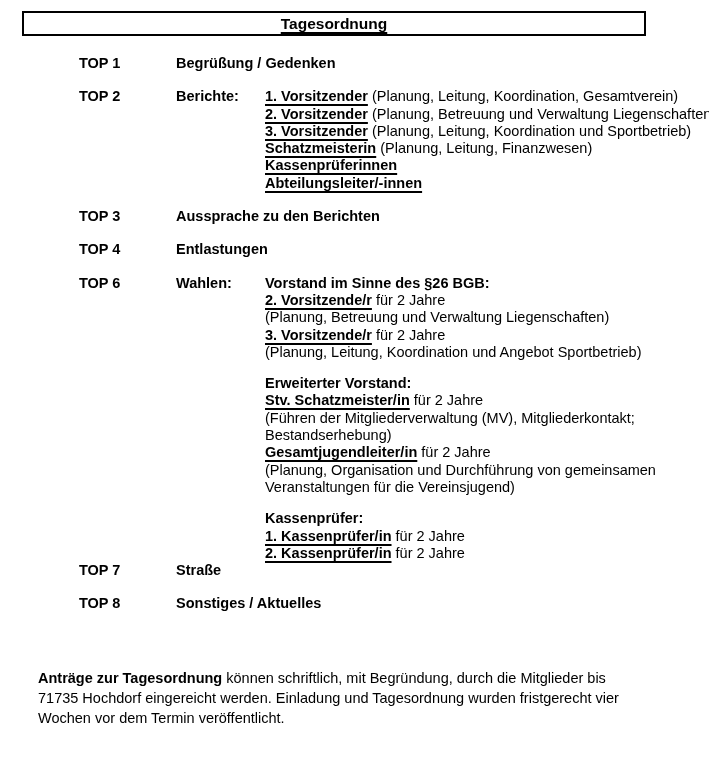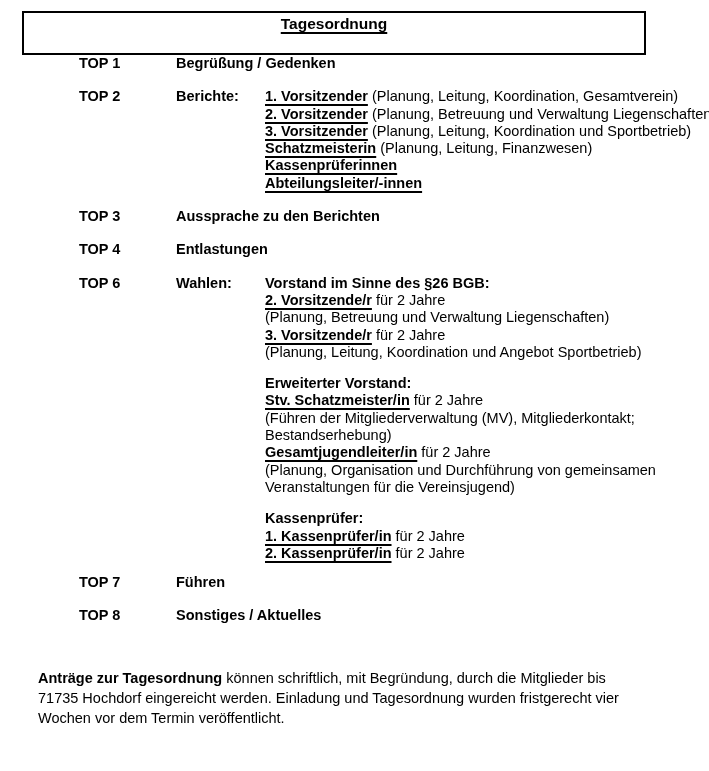--- a/index.html
+++ b/index.html
@@ -21,40 +21,40 @@
     text-decoration-thickness: 1.6px;
     text-underline-offset: 2.5px;
   }
   .title-box {
     position: absolute;
     left: 22px;
     top: 11px;
     width: 620px;
     border: 2px solid #000000;
     text-align: center;
-    padding: 2px 0 20px 0;
+    padding: 2px 0 1px 0;
     line-height: 18px;
     font-size: 15.5px;
     background: #ffffff;
   }
   .agenda {
     position: absolute;
     left: 79px;
     top: 55px;
     right: 0;
   }
   .agenda-item {
     display: grid;
     grid-template-columns: 97px 89px 1fr;
     font-size: 14.5px;
     line-height: 17.3px;
     margin-bottom: 16px;
     white-space: pre;
   }
-  .agenda-item.tight { margin-bottom: 12px; }
+  .agenda-item.tight { margin-bottom: 0px; }
   .col-num, .col-label { font-weight: bold; }
   .detail-line { min-height: 17.3px; }
   .detail-line.blank { height: 14px; min-height: 14px; }
   .footer {
     position: absolute;
     left: 38px;
     top: 669px;
     font-size: 14.5px;
     line-height: 19.8px;
   }
@@ -66,21 +66,21 @@
 <div class="title-box">
   <span class="b u">Tagesordnung</span>
 </div>
 
 <div class="agenda">
     <div class="agenda-item"><div class="col-num">TOP 1</div><div class="col-label">Begrüßung / Gedenken</div><div class="col-details"></div></div>
     <div class="agenda-item"><div class="col-num">TOP 2</div><div class="col-label">Berichte:</div><div class="col-details"><div class="detail-line"><span class="b u">1. Vorsitzender</span><span> (Planung, Leitung, Koordination, Gesamtverein)</span></div><div class="detail-line"><span class="b u">2. Vorsitzender</span><span> (Planung, Betreuung und Verwaltung Liegenschaften)</span></div><div class="detail-line"><span class="b u">3. Vorsitzender</span><span> (Planung, Leitung, Koordination und Sportbetrieb)</span></div><div class="detail-line"><span class="b u">Schatzmeisterin</span><span> (Planung, Leitung, Finanzwesen)</span></div><div class="detail-line"><span class="b u">Kassenprüferinnen</span></div><div class="detail-line"><span class="b u">Abteilungsleiter/-innen</span></div></div></div>
     <div class="agenda-item"><div class="col-num">TOP 3</div><div class="col-label">Aussprache zu den Berichten</div><div class="col-details"></div></div>
     <div class="agenda-item"><div class="col-num">TOP 4</div><div class="col-label">Entlastungen</div><div class="col-details"></div></div>
     <div class="agenda-item tight"><div class="col-num">TOP 6</div><div class="col-label">Wahlen:</div><div class="col-details"><div class="detail-line"><span class="b">Vorstand im Sinne des §26 BGB:</span></div><div class="detail-line"><span class="b u">2. Vorsitzende/r</span><span> für 2 Jahre</span></div><div class="detail-line"><span>(Planung, Betreuung und Verwaltung Liegenschaften)</span></div><div class="detail-line"><span class="b u">3. Vorsitzende/r</span><span> für 2 Jahre</span></div><div class="detail-line"><span>(Planung, Leitung, Koordination und Angebot Sportbetrieb)</span></div><div class="detail-line blank"></div><div class="detail-line"><span class="b">Erweiterter Vorstand:</span></div><div class="detail-line"><span class="b u">Stv. Schatzmeister/in</span><span> für 2 Jahre</span></div><div class="detail-line"><span>(Führen der Mitgliederverwaltung (MV), Mitgliederkontakt;</span></div><div class="detail-line"><span>Bestandserhebung)</span></div><div class="detail-line"><span class="b u">Gesamtjugendleiter/in</span><span> für 2 Jahre</span></div><div class="detail-line"><span>(Planung, Organisation und Durchführung von gemeinsamen</span></div><div class="detail-line"><span>Veranstaltungen für die Vereinsjugend)</span></div><div class="detail-line blank"></div><div class="detail-line"><span class="b">Kassenprüfer:</span></div><div class="detail-line"><span class="b u">1. Kassenprüfer/in</span><span> für 2 Jahre</span></div><div class="detail-line"><span class="b u">2. Kassenprüfer/in</span><span> für 2 Jahre</span></div></div></div>
-    <div class="agenda-item"><div class="col-num">TOP 7</div><div class="col-label">Führen</div><div class="col-details"></div></div>
+    <div class="agenda-item"><div class="col-num">TOP 7</div><div class="col-label">Straße</div><div class="col-details"></div></div>
     <div class="agenda-item"><div class="col-num">TOP 8</div><div class="col-label">Sonstiges / Aktuelles</div><div class="col-details"></div></div>
   </div>
 
 <div class="footer">
     <div class="footer-line"><span class="b">Anträge zur Tagesordnung</span><span> können schriftlich, mit Begründung, durch die Mitglieder bis</span></div>
     <div class="footer-line"><span>71735 Hochdorf eingereicht werden. Einladung und Tagesordnung wurden fristgerecht vier</span></div>
     <div class="footer-line"><span>Wochen vor dem Termin veröffentlicht.</span></div>
   </div>
 
 </body></html>

